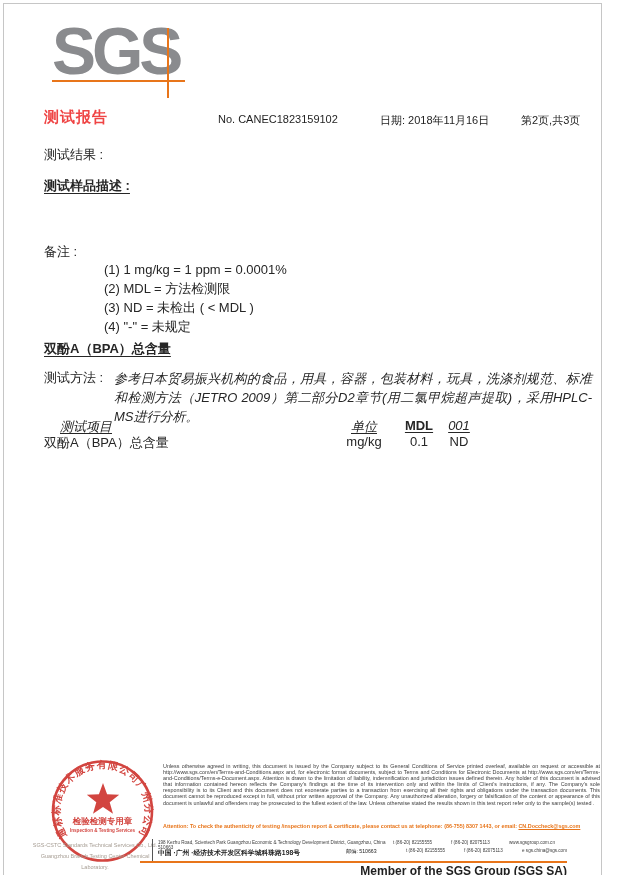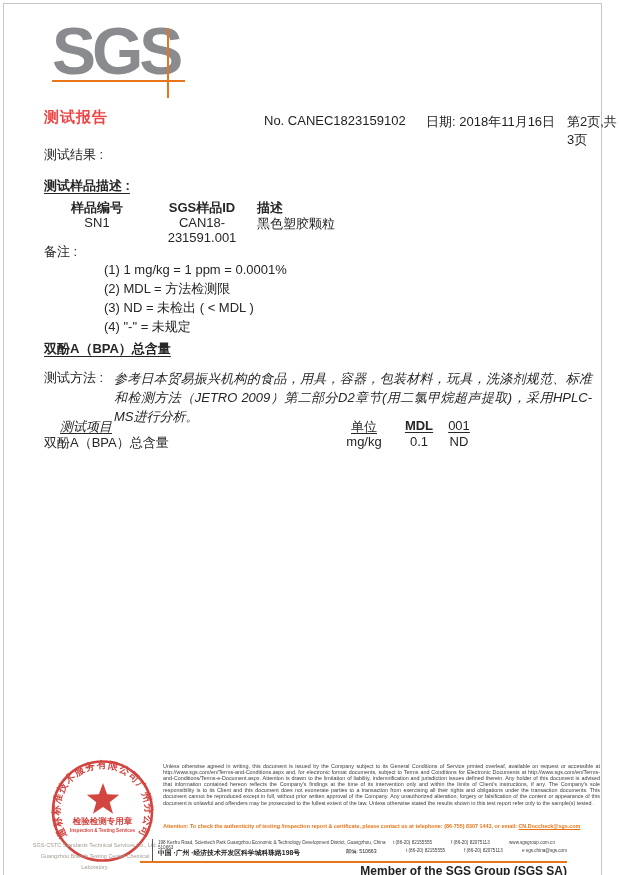--- a/index.html
+++ b/index.html
@@ -8,21 +8,21 @@
   .abs{position:absolute;}
   .page-border{left:3px;top:3px;width:597px;height:872px;
        border-top:1px solid #c6c6c6;border-left:1px solid #c6c6c6;border-right:1px solid #c6c6c6;}
   
   .logo-text{left:52px;top:18px;font-size:66px;font-weight:bold;letter-spacing:-4px;
        color:#8a8b8e;line-height:1;}
   .logo-hline{left:52px;top:80px;width:133px;height:2px;background:#e8751a;}
   .logo-vline{left:167px;top:28px;width:2px;height:70px;background:#e8751a;}
   
   .report-title{left:44px;top:108px;font-size:15px;font-weight:bold;letter-spacing:1px;color:#ef4444;}
-  .hdr{font-size:13px;color:#1f1f1f;margin-left:46px;}
+  .hdr{font-size:11px;color:#1f1f1f;}
   .report-no{left:218px;top:113px;}
   .report-date{left:380px;top:113px;}
   .page-info{left:521px;top:113px;}
   
   .body-txt{font-size:13px;color:#262626;}
   .results-label{left:44px;top:146px;}
   .sample-desc-heading{left:44px;top:177px;font-weight:bold;text-decoration:underline;text-underline-offset:3px;}
   .tbl{left:44px;top:199px;}
   .tbl .row{display:flex;height:16px;align-items:flex-start;}
   .tbl .c1{width:106px;text-align:center;}
@@ -36,21 +36,21 @@
   .method-text{left:114px;top:369px;width:478px;line-height:19px;text-align:justify;font-style:italic;}
   
   .rtbl{left:44px;top:418px;}
   .rtbl .row{display:flex;height:16px;}
   .rtbl .c1{width:290px;}
   .rtbl .c2{width:60px;text-align:center;}
   .rtbl .c3{width:50px;text-align:center;}
   .rtbl .c4{width:30px;text-align:center;}
   .rtbl .hd1{padding-left:16px;font-style:italic;text-decoration:underline;text-underline-offset:2px;}
   .rtbl .hdu{text-decoration:underline;text-underline-offset:2px;}
-  .it{}
+  .it{font-style:italic;}
   .bd{font-weight:bold;margin-top:37px;}
   
   .legal{left:163px;top:763px;width:437px;font-size:5.4px;line-height:6.1px;
          text-align:justify;color:#3d3d3d;}
   .attention{left:163px;top:823px;width:437px;font-size:5.4px;line-height:6.1px;
          color:#e8751a;font-weight:bold;}
   .attention a{color:#e8751a;text-decoration:underline;}
   .company-lines{left:32px;top:840px;width:126px;text-align:center;font-size:5.5px;
          line-height:11px;color:#a59c92;}
   .sep-v{left:152px;top:839px;width:1px;height:22px;background:#555;}
@@ -78,32 +78,20 @@
   <div class="abs logo-vline"></div>
 
   <div class="abs report-title">测试报告</div>
   <div class="abs hdr report-no">No. CANEC1823159102</div>
   <div class="abs hdr report-date">日期: 2018年11月16日</div>
   <div class="abs hdr page-info">第2页,共3页</div>
 
   <div class="abs body-txt results-label">测试结果 :</div>
   <div class="abs body-txt sample-desc-heading">测试样品描述 :</div>
 
-  <div class="abs body-txt tbl">
-    <div class="row">
-      <div class="c1 hd">样品编号</div>
-      <div class="c2 hd">SGS样品ID</div>
-      <div class="c3 hd">描述</div>
-    </div>
-    <div class="row">
-      <div class="c1">SN1</div>
-      <div class="c2">CAN18-231591.001</div>
-      <div class="c3">黑色塑胶颗粒</div>
-    </div>
-  </div>
 
   <div class="abs body-txt notes-label">备注 :</div>
   <div class="abs body-txt notes">
     <div>(1) 1 mg/kg = 1 ppm = 0.0001%</div>
     <div>(2) MDL = 方法检测限</div>
     <div>(3) ND = 未检出 ( &lt; MDL )</div>
     <div>(4) "-" = 未规定</div>
   </div>
 
   <div class="abs body-txt bpa-heading">双酚A（BPA）总含量</div>

